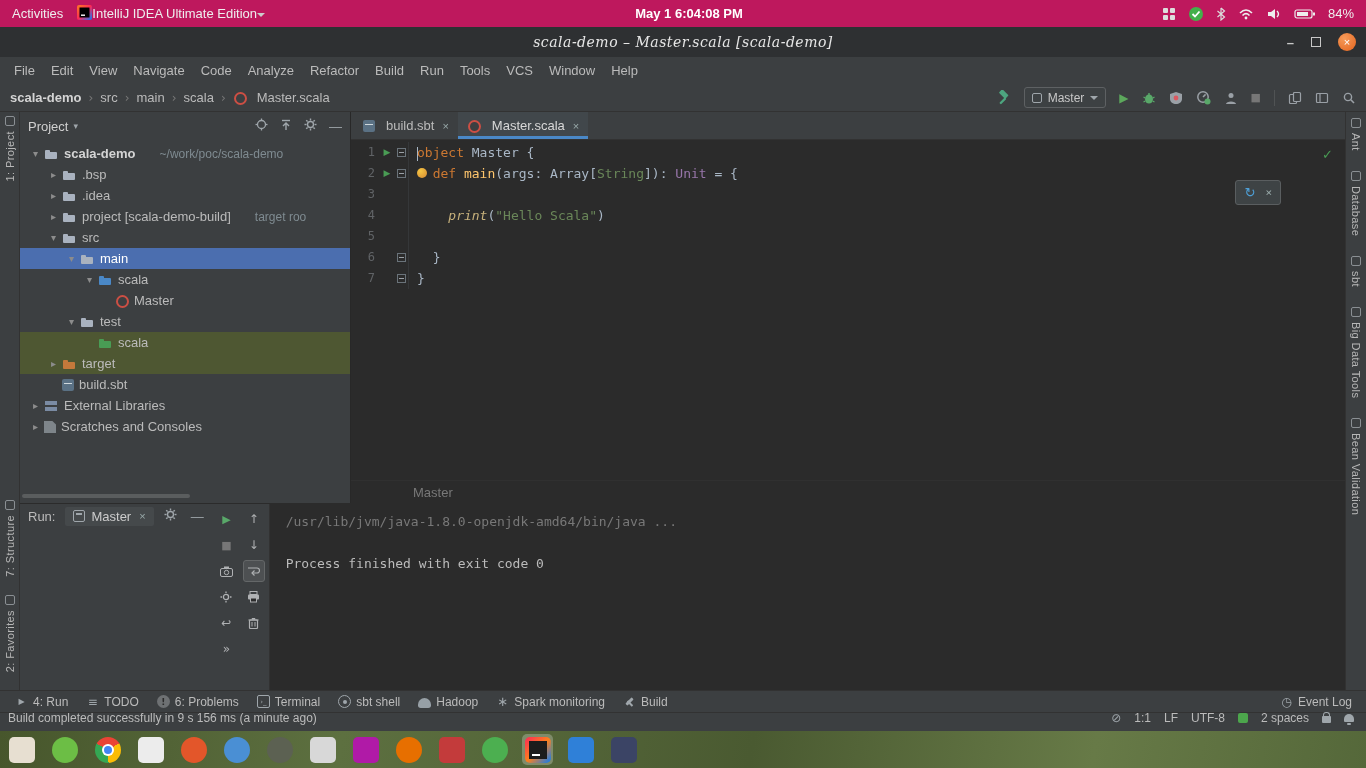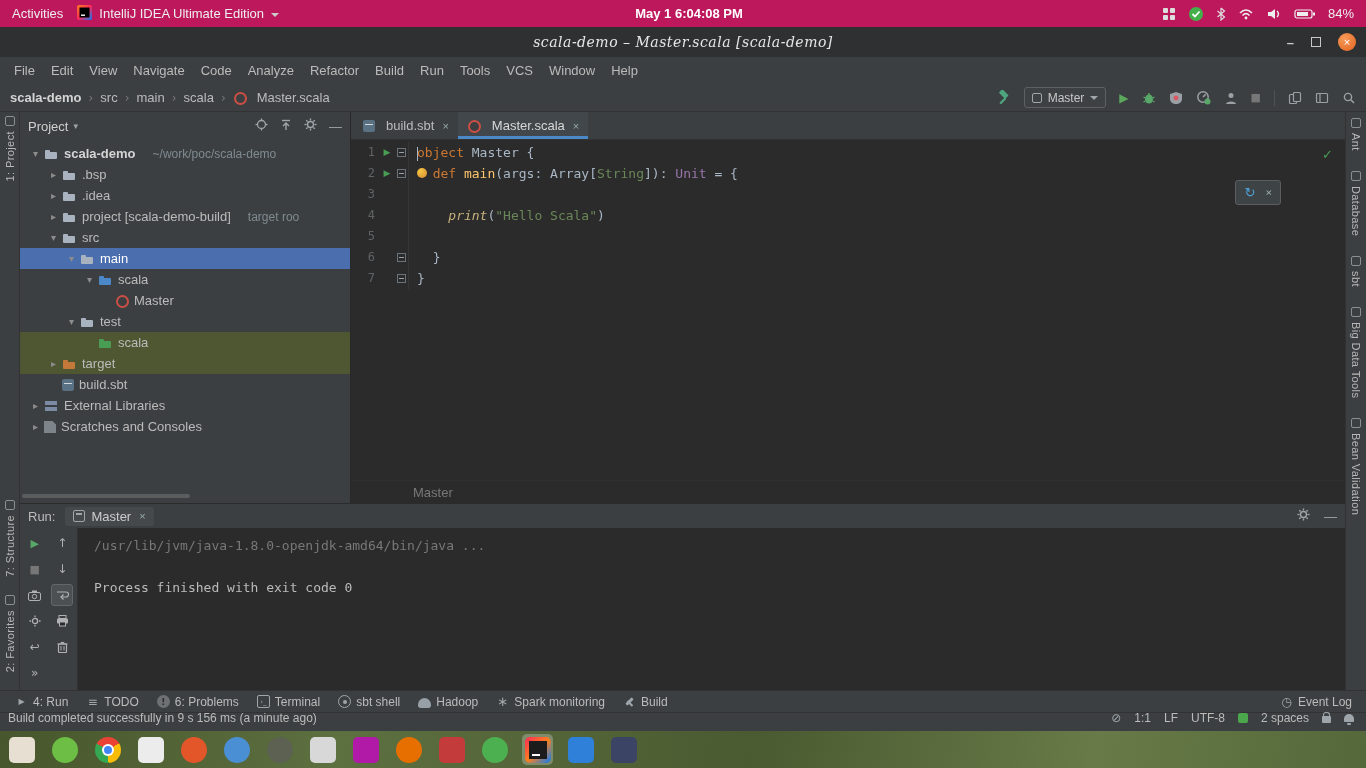--- a/index.html
+++ b/index.html
@@ -5,21 +5,21 @@
   *{margin:0;padding:0;box-sizing:border-box}
   html,body{width:1366px;height:768px;overflow:hidden;background:#2b2b2b;
     font-family:"Liberation Sans",sans-serif;font-size:13px;color:#bbb}
   .glyph{font-family:"DejaVu Sans",sans-serif}
 
   
   .gnome-bar{position:absolute;top:0;left:0;right:0;height:27px;background:#be185d;
     color:#eee;display:flex;align-items:center;z-index:40}
   .gb-left{display:flex;align-items:center;gap:14px;padding-left:12px}
   .gb-item{color:#eee}
-  .gb-app{display:flex;align-items:center;gap:7px}
+  .gb-app{display:flex;align-items:center;}
   .gb-caret{width:0;height:0;border-left:4px solid transparent;border-right:4px solid transparent;border-top:4px solid #ccc;margin-top:2px}
   .gb-center{position:absolute;left:12px;right:0;text-align:center;font-weight:bold;color:#fff;pointer-events:none}
   .gb-right{margin-left:auto;display:flex;align-items:center;gap:12px;padding-right:12px}
   .gb-right svg{display:block}
 
   
   .ide{position:absolute;top:27px;bottom:37px;left:0;right:0;background:#3c3f41;
     display:flex;flex-direction:column}
 
   .titlebar{height:30px;background:#2e3032;position:relative;display:flex;align-items:center;flex:none}
@@ -70,21 +70,21 @@
   .pp-caret{color:#9fa6ab;font-size:9px}
   .pp-actions{margin-left:auto;display:flex;gap:12px;align-items:center;color:#9fa6ab}
   .pp-tree{flex:1;position:relative;overflow:hidden;padding-top:3px}
   .tree-row{height:21px;display:flex;align-items:center;white-space:nowrap}
   .tree-row.selected{background:#4b6eaf;color:#fff}
   .tree-row.selected .t-label{color:#fff}
   .tree-row.highlighted{background:#4e5732}
   .chev{width:15px;flex:none;text-align:center;color:#8c8c8c;font-size:10px;font-family:"DejaVu Sans",sans-serif}
   .t-label{color:#bbb}
   .t-label.bold{font-weight:bold;color:#d4d4d4}
-  .t-hint{color:#7f8b91;margin-left:17px;font-size:12px}
+  .t-hint{color:#7f8b91;margin-left:24px;font-size:12px}
   .pp-hscroll{position:absolute;left:2px;bottom:5px;width:168px;height:4px;background:#5a5d5e;border-radius:2px}
 
   
   .t-icon{width:15px;height:15px;margin:0 5px 0 1px;position:relative;flex:none;display:inline-block}
   .fold::before{content:"";position:absolute;left:1px;top:6px;width:12px;height:7px;background:var(--fc,#a9b2bf);border-radius:1px}
   .fold::after{content:"";position:absolute;left:1px;top:4px;width:5px;height:3px;background:var(--fc,#a9b2bf);border-radius:1px 1px 0 0}
   .ti-folder-source{--fc:#4a88c7}
   .ti-folder-test{--fc:#499c54}
   .ti-folder-excluded{--fc:#c4793b}
   .ti-scala-object,.ti-scala-file{width:13px;height:13px;border-radius:50%;background:#3c3f41;border:2px solid #cc4f44;margin-top:1px}
@@ -120,21 +120,21 @@
   .bulb{position:absolute;left:2px;top:5px;width:10px;height:10px;border-radius:50%;
     background:radial-gradient(circle at 35% 30%,#f5c644,#d78a32)}
   .inspect-ok{position:absolute;top:7px;right:12px;color:#499c54;font-weight:bold;font-family:"DejaVu Sans",sans-serif}
   .float-widget{position:absolute;top:40px;right:64px;display:flex;align-items:center;gap:10px;
     padding:4px 8px;background:#3e4345;border:1px solid #5a5e60;border-radius:3px}
   .fw-refresh{color:#4e9fd6;font-size:13px;font-family:"DejaVu Sans",sans-serif}
   .fw-close{color:#9aa;font-size:11px}
   .crumb-bar{height:23px;display:flex;align-items:center;padding-left:62px;color:#787878;border-top:1px solid #303030;flex:none}
 
   
-  .run-panel{height:187px;display:flex;flex-direction:column;background:#3c3f41;border-top:1px solid #2b2b2b;flex:none}
+  .run-panel{height:187px;display:flex;flex-direction:row;background:#3c3f41;border-top:1px solid #2b2b2b;flex:none}
   .run-header{height:24px;display:flex;align-items:center;padding:0 8px;gap:10px;flex:none}
   .run-label{color:#bbb}
   .run-tab{display:flex;align-items:center;gap:6px;padding:2px 8px;color:#ccc;background:#45494b;border-radius:2px}
   .rt-icon{width:12px;height:12px;border:1px solid #9fa6ab;border-radius:2px;position:relative}
   .rt-icon::before{content:"";position:absolute;left:2px;top:2px;right:2px;height:2px;background:#9fa6ab}
   .run-header-right{margin-left:auto;display:flex;gap:14px;align-items:center;color:#9fa6ab}
   .run-body{flex:1;display:flex;background:#2b2b2b;min-height:0}
   .run-strip{width:58px;background:#3c3f41;border-right:1px solid #323232;display:flex;padding:4px 2px;gap:2px;flex:none}
   .rs-col{display:flex;flex-direction:column;gap:4px;align-items:center;width:26px}
   .rs-btn{width:22px;height:22px;display:flex;align-items:center;justify-content:center;color:#afb1b3;

